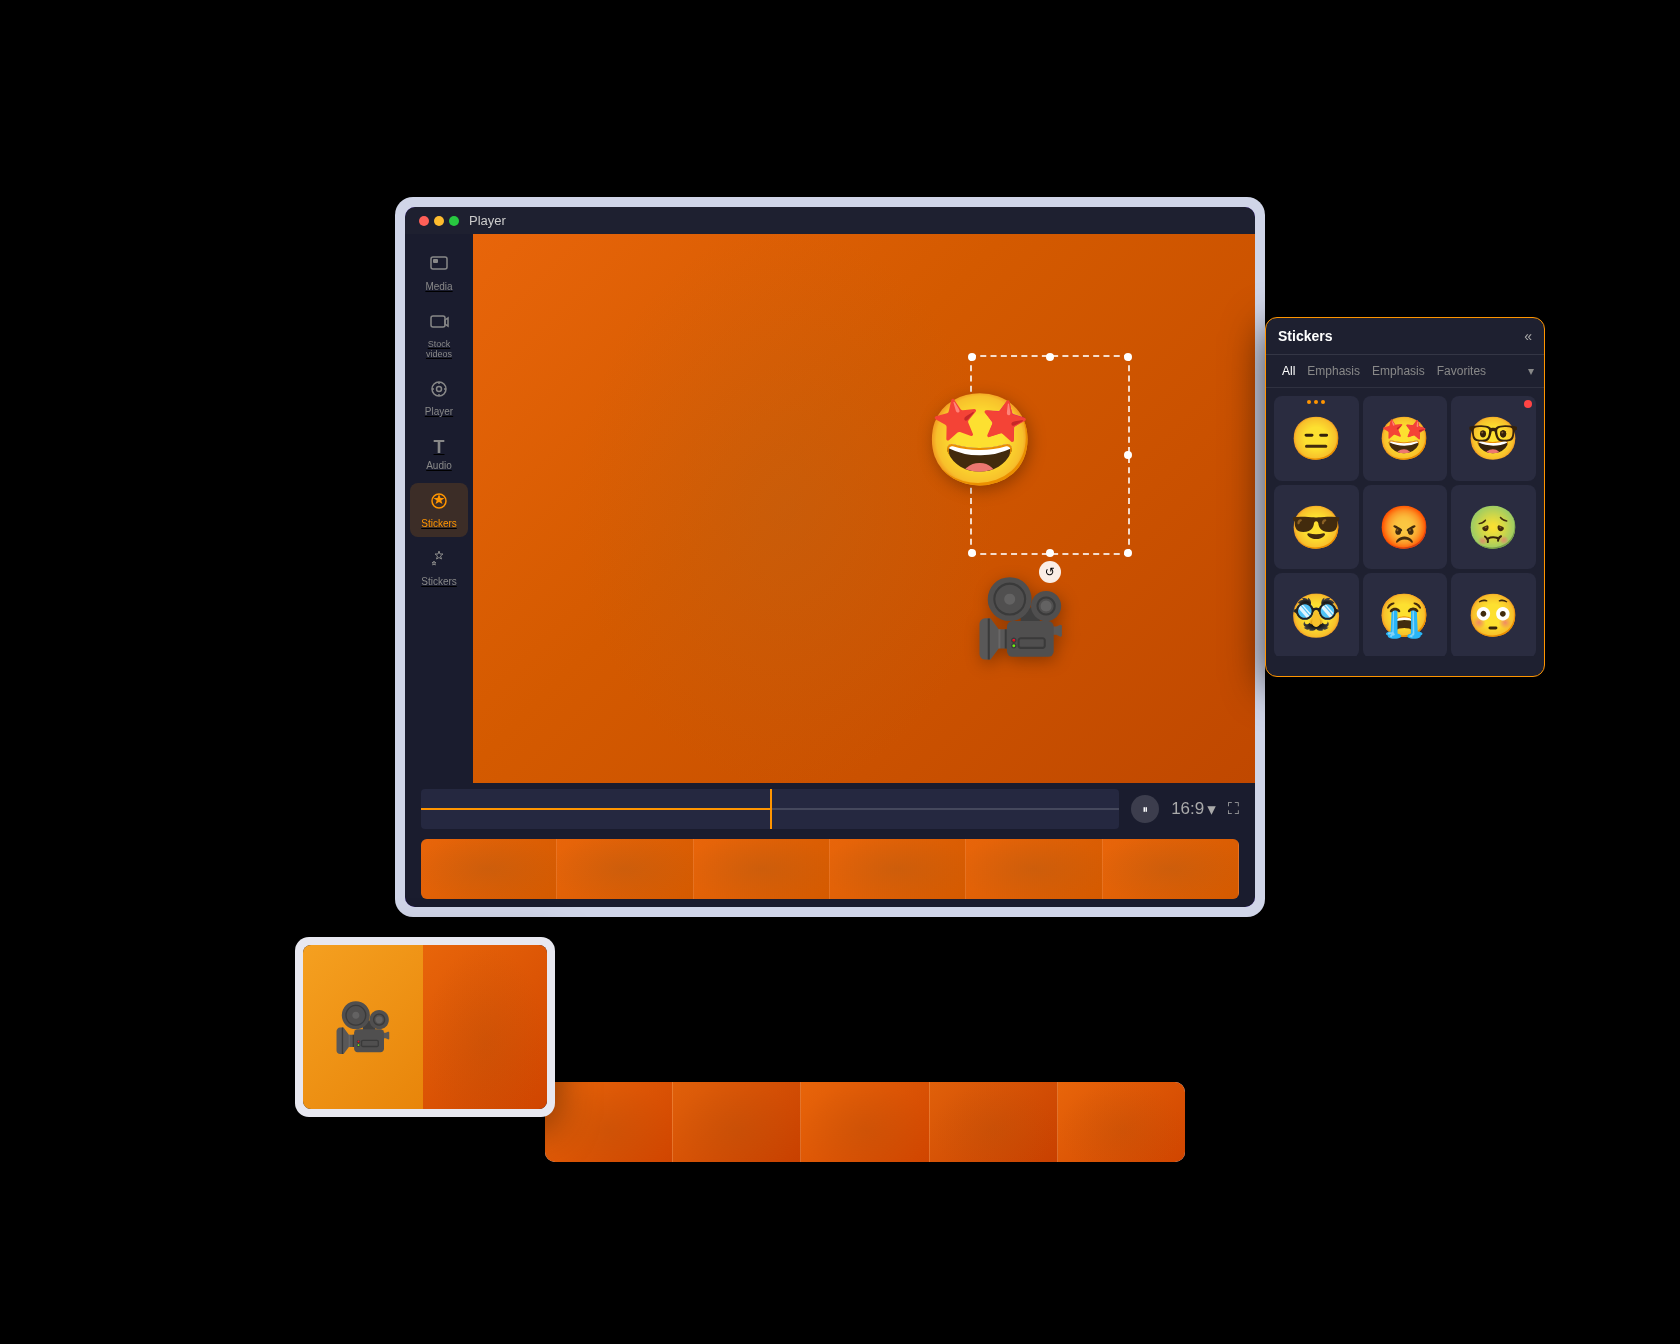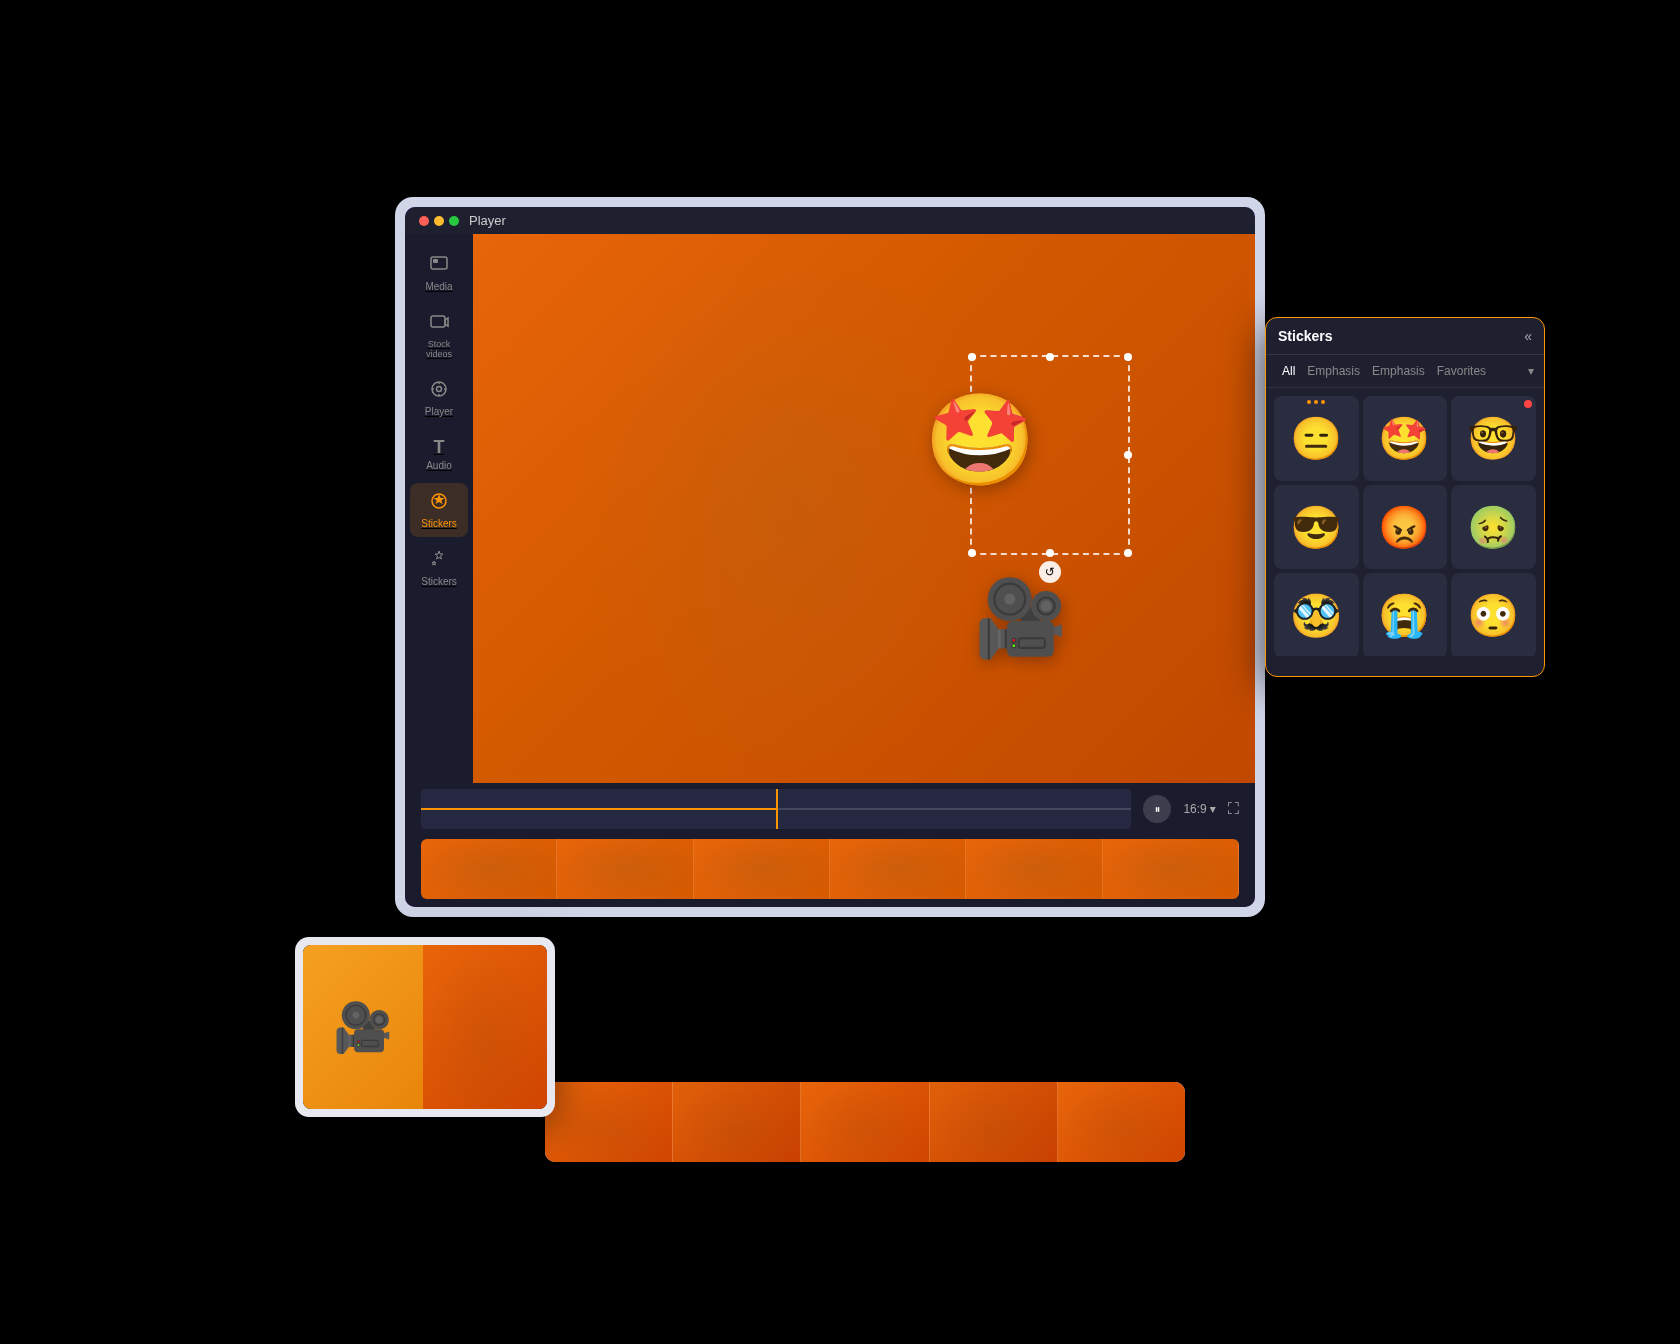--- a/index.html
+++ b/index.html
@@ -257,21 +257,21 @@
       color: white;
       font-size: 11px;
       cursor: pointer;
       display: flex;
       align-items: center;
       justify-content: center;
     }
 
     .aspect-ratio {
       color: #aaa;
-      font-size: 12px;
+      font-size: 17px;
       display: flex;
       align-items: center;
       gap: 3px;
     }
 
     .expand-btn {
       color: #aaa;
       font-size: 16px;
       cursor: pointer;
     }

